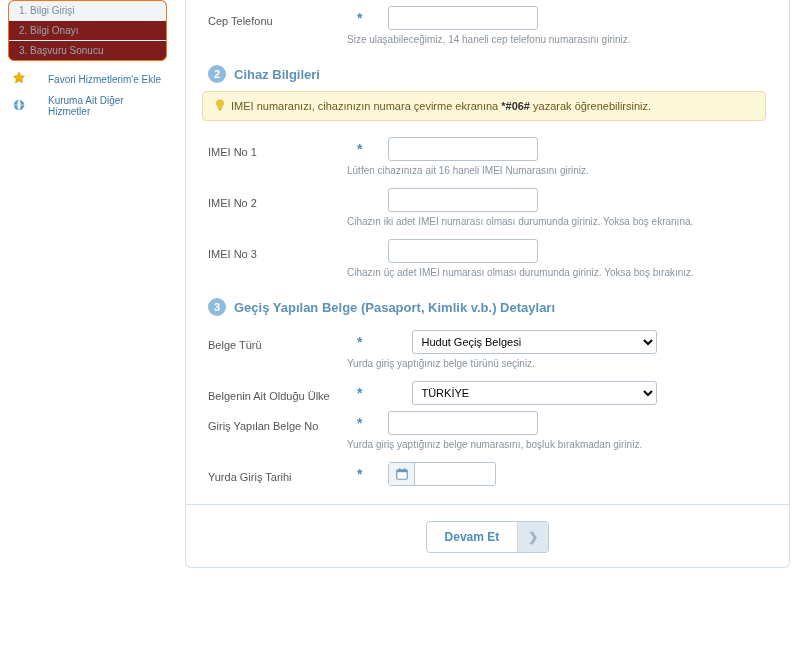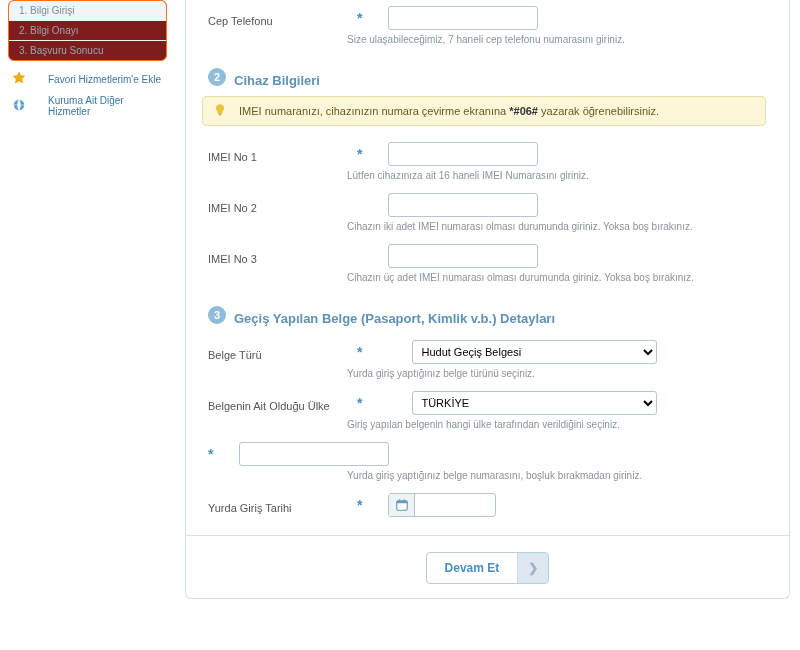--- a/index.html
+++ b/index.html
@@ -18,22 +18,22 @@
   .form-row { display: flex; align-items: center; padding: 6px 22px 0 22px; gap: 24px; }
   .form-label { width: 125px; padding-top: 6px; color: #555; font-size: 11px; }
   .req { color: #4c8fc3; font-size: 14px; font-weight: bold; line-height: 24px; padding-right: 2px; }
   .form-field { flex: 1; }
   .form-field input[type="text"] { border: 1px solid #b8c4cf; border-radius: 3px; padding: 4px 6px; font-size: 11px; height: 24px; width: 150px; background: #fff; }
   .form-field select { border: 1px solid #b8c4cf; border-radius: 3px; padding: 3px 4px; font-size: 11px; height: 24px; width: 245px; background: #fff; margin-left: 24px; }
   .hint { font-size: 10px; color: #8a949d; margin-top: 4px; margin-left: 0; }
   .hint-row { padding-left: 161px; padding-right: 22px; padding-bottom: 6px; }
   .section-head { display: flex; align-items: center; gap: 8px; margin: 14px 0 8px 22px; }
   .section-num { width: 18px; height: 18px; border-radius: 50%; background: #8dbcdc; color: #fff; display: flex; align-items: center; justify-content: center; font-size: 11px; font-weight: bold; }
-  .section-title { color: #5e92b8; font-weight: bold; font-size: 13px; margin-top: 8px; }
-  .info-band { background: #fcf7d9; border: 1px solid #e8deaa; border-radius: 4px; margin: 0 23px 10px 16px; padding: 6px 10px; display: flex; align-items: center; gap: 12px; font-size: 11px; color: #6a5a1f; }
+  .section-title { color: #5e92b8; font-weight: bold; font-size: 13px; }
+  .info-band { background: #fcf7d9; border: 1px solid #e8deaa; border-radius: 4px; margin: 0 23px 10px 16px; padding: 6px 10px; display: flex; align-items: center; gap: 4px; font-size: 11px; color: #6a5a1f; }
   .bulb-icon svg { width: 14px; height: 14px; }
   .date-wrap { display: inline-flex; align-items: center; border: 1px solid #b8c4cf; border-radius: 3px; height: 24px; background: #eef3f6; }
   .date-btn { width: 26px; height: 22px; display: flex; align-items: center; justify-content: center; border-right: 1px solid #b8c4cf; cursor: pointer; background: #eef3f6; }
   .date-btn svg { width: 14px; height: 14px; }
   .date-wrap input { border: none !important; width: 80px !important; height: 22px !important; background: #fff; }
   .actions { border-top: 1px solid #d6e0e8; margin-top: 18px; padding-top: 16px; text-align: center; }
   .btn-next { display: inline-flex; align-items: center; background: #fff; border: 1px solid #b9cddb; border-radius: 4px; color: #4c8fc3; font-weight: bold; font-size: 12px; cursor: pointer; padding: 0; overflow: hidden; }
   .btn-next .btn-label { padding: 8px 18px; }
   .btn-next .btn-arrow { background: #dde8f0; padding: 8px 10px; border-left: 1px solid #cddbe6; color: #9fb5c6; font-size: 12px; }
   .info-band b { color: #333; }
@@ -74,21 +74,21 @@
     <div class="form-panel">
 
       <div class="form-row">
         <div class="form-label">Cep Telefonu</div>
         <span class="req">*</span>
         <div class="form-field">
           <input type="text" style="">
         </div>
       </div>
       <div class="hint-row">
-          <div class="hint">Size ulaşabileceğimiz, 7 haneli cep telefonu numarasını giriniz.</div>
+          <div class="hint">Size ulaşabileceğimiz, 14 haneli cep telefonu numarasını giriniz.</div>
         </div>
 
       <div class="section-head">
         <span class="section-num">2</span>
         <span class="section-title">Cihaz Bilgileri</span>
       </div>
       <div class="info-band">
         <span class="bulb-icon">
           <svg viewBox="0 0 24 24">
               <path fill="#e8c53a" d="M12 2a7 7 0 0 0-4 12.7V17a2 2 0 0 0 2 2h4a2 2 0 0 0 2-2v-2.3A7 7 0 0 0 12 2z"></path>
@@ -108,21 +108,21 @@
       <div class="hint-row">
           <div class="hint">Lütfen cihazınıza ait 16 haneli IMEI Numarasını giriniz.</div>
         </div>
 
       <div class="form-row">
         <div class="form-label">IMEI No 2</div>
         <span class="req" style="visibility:hidden">*</span>
         <div class="form-field"><input type="text" style=""></div>
       </div>
       <div class="hint-row">
-          <div class="hint">Cihazın iki adet IMEI numarası olması durumunda giriniz. Yoksa boş bırakınız.</div>
+          <div class="hint">Cihazın iki adet IMEI numarası olması durumunda giriniz. Yoksa boş ekranına.</div>
         </div>
 
       <div class="form-row">
         <div class="form-label">IMEI No 3</div>
         <span class="req" style="visibility:hidden">*</span>
         <div class="form-field"><input type="text" style=""></div>
       </div>
       <div class="hint-row">
           <div class="hint">Cihazın üç adet IMEI numarası olması durumunda giriniz. Yoksa boş bırakınız.</div>
         </div>
@@ -147,25 +147,23 @@
 
       <div class="form-row">
         <div class="form-label">Belgenin Ait Olduğu Ülke</div>
         <span class="req">*</span>
         <div class="form-field">
           <select>
             <option>TÜRKİYE</option>
           </select>
         </div>
       </div>
-      <div class="hint-row">
-          <div class="hint">Giriş yapılan belgenin hangi ülke tarafından verildiğini seçiniz.</div>
-        </div>
 
       <div class="form-row">
+        <div class="form-label">Giriş Yapılan Belge No</div>
         <span class="req">*</span>
         <div class="form-field"><input type="text" style=""></div>
       </div>
       <div class="hint-row">
           <div class="hint">Yurda giriş yaptığınız belge numarasını, boşluk bırakmadan giriniz.</div>
         </div>
 
       <div class="form-row">
         <div class="form-label">Yurda Giriş Tarihi</div>
         <span class="req">*</span>

